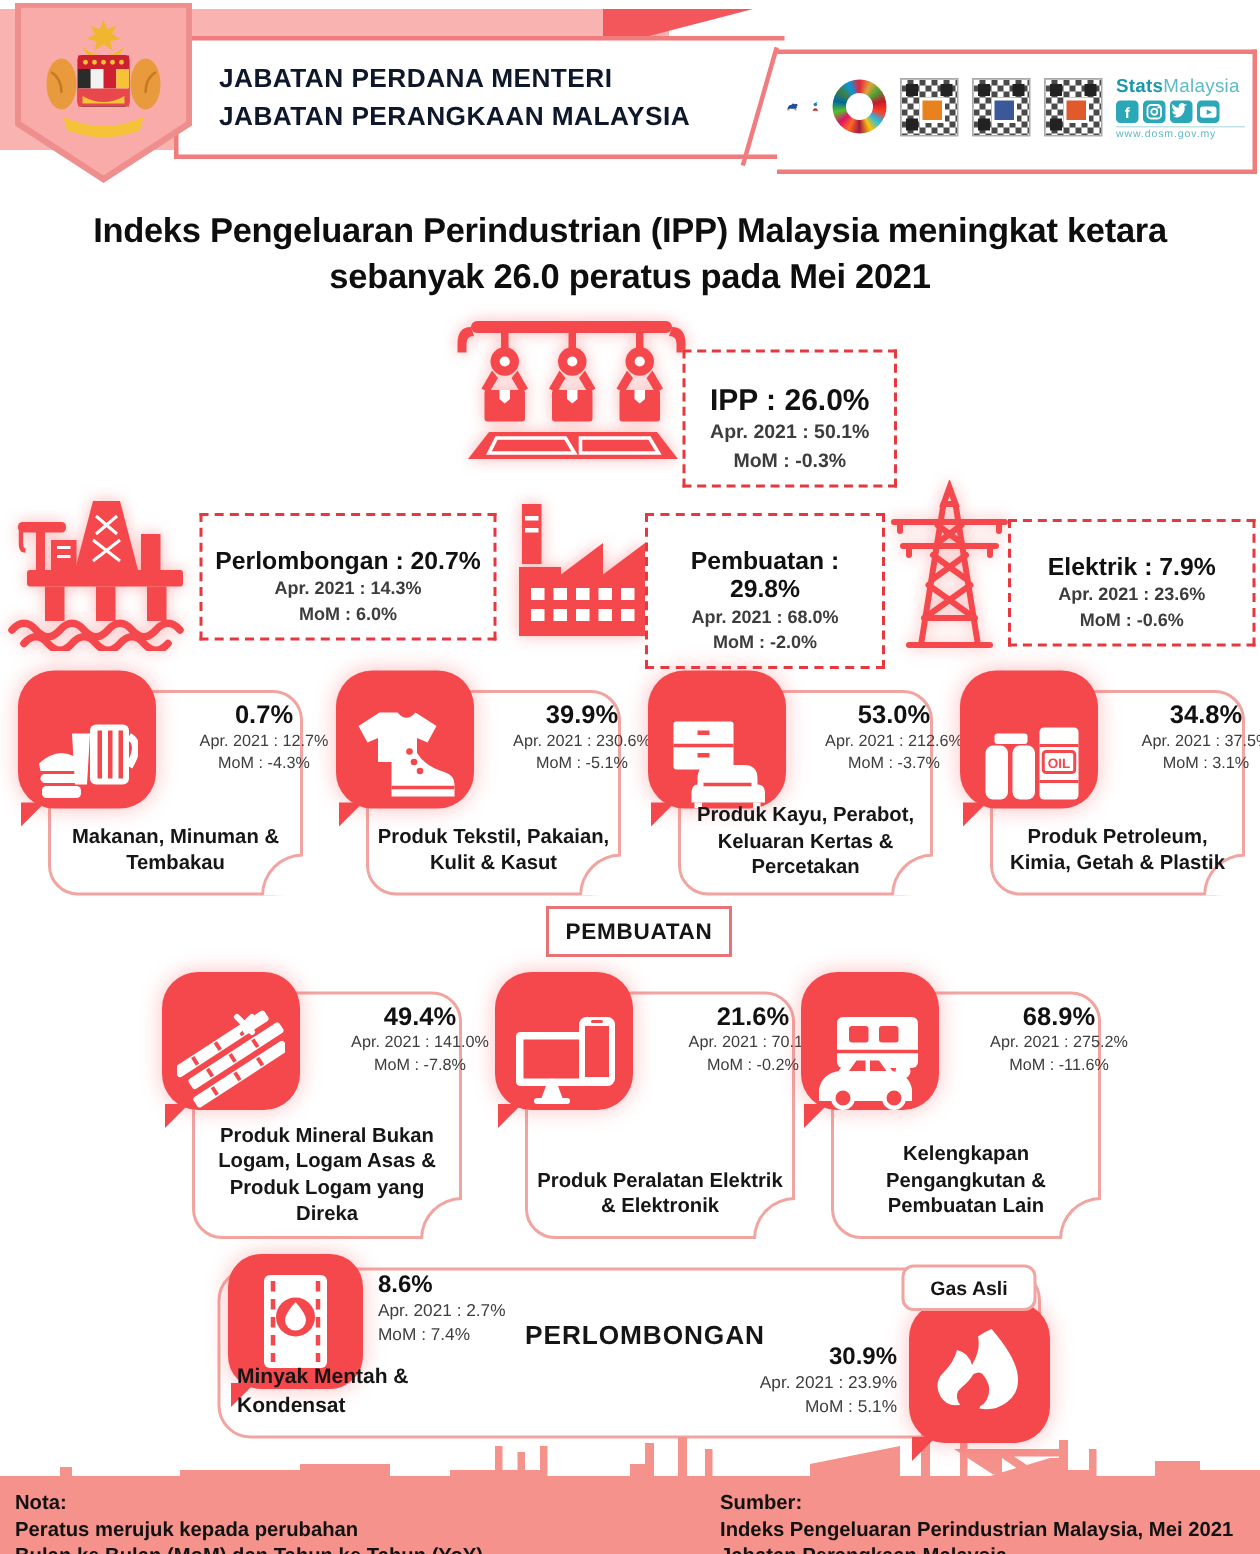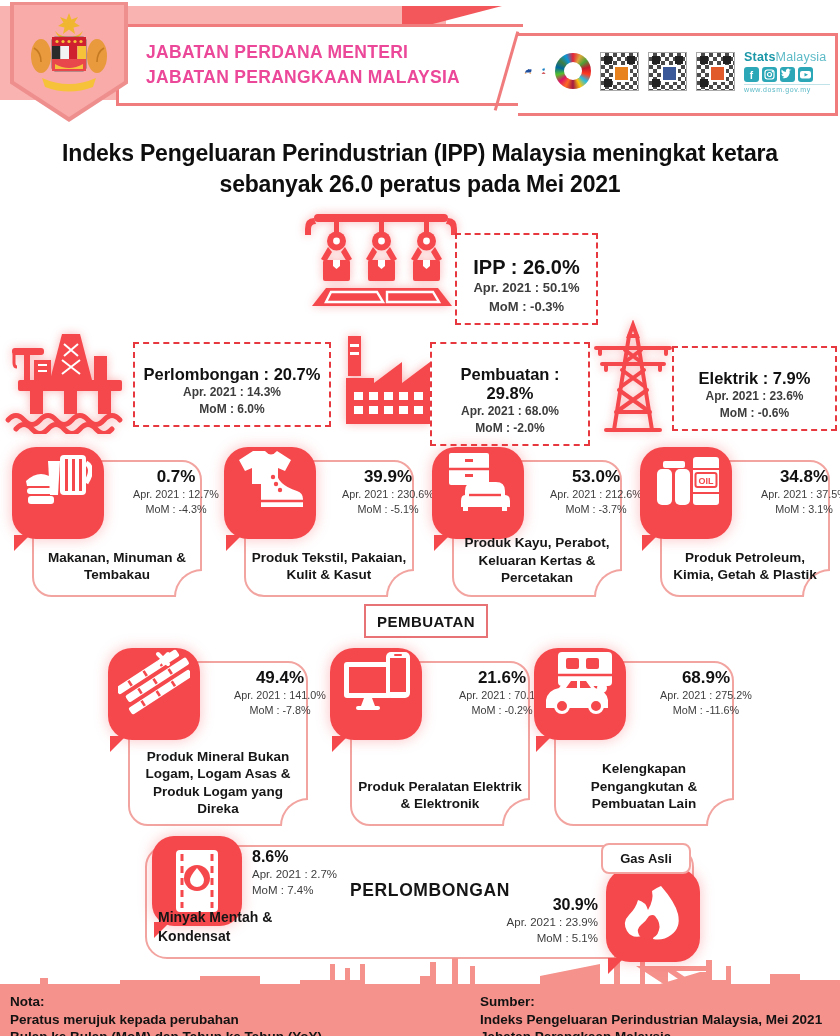--- a/index.html
+++ b/index.html
@@ -8,21 +8,21 @@
   .abs{position:absolute;}
 
   
   .pink-band{left:0;top:6px;width:446px;height:94px;background:#f9b3b1;}
   .band-fold{left:402px;top:6px;width:0;height:0;border-top:26px solid #f3575b;border-right:100px solid transparent;}
   .banner1{left:116px;top:24px;width:404px;height:76px;background:#fff;
            border:3px solid #f07c7e;border-right:none;}
   .banner2{left:518px;top:33px;width:317px;height:77px;background:#fff;
            border:3px solid #f07c7e;border-left:none;}
   .banner-slant{left:505px;top:30px;width:3px;height:82px;background:#f07c7e;transform:rotate(16deg);}
-  .dept-text{left:146px;top:40px;line-height:1.45;font-weight:700;font-size:17.5px;color:#ec4899;letter-spacing:.3px;}
+  .dept-text{left:146px;top:40px;line-height:1.45;font-weight:700;font-size:17.5px;color:#0f172a;letter-spacing:.3px;}
   .shield-outer{left:10px;top:2px;width:118px;height:120px;background:#ee8f8e;
      clip-path:polygon(0 0,100% 0,100% 68%,50% 100%,0 68%);}
   .shield{left:14px;top:5px;width:110px;height:112px;background:#f9abaa;
      clip-path:polygon(0 0,100% 0,100% 68%,50% 100%,0 68%);}
   .coat{left:28px;top:12px;}
   .logo-row{left:524px;top:42px;width:306px;height:58px;display:flex;align-items:center;gap:9px;}
   .qr{width:37px;height:37px;border:1px solid #aaa;position:relative;flex:0 0 auto;
       background-image:repeating-conic-gradient(#4a4a4a 0% 25%,#fff 0% 50%);background-size:8px 8px;}
   .qr::before{content:'';position:absolute;left:3px;top:3px;width:8px;height:8px;background:#222;
       box-shadow:23px 0 0 #222,0 23px 0 #222;}
@@ -58,21 +58,21 @@
   .red-icon{filter:drop-shadow(0 0 5px rgba(245,72,76,.40));}
 
   
   .card{position:absolute;width:190px;height:150px;}
   .card-lg{width:200px;height:178px;}
   .card-body{position:absolute;left:20px;top:13px;right:0;bottom:0;background:#fff;
      border:2px solid #f2a4a0;border-radius:20px;}
   .card-bite{position:absolute;right:-2px;bottom:-2px;width:26px;height:26px;background:#fff;
      border-top-left-radius:100%;border-top:2px solid #f2a4a0;border-left:2px solid #f2a4a0;}
   .card-icon{position:absolute;left:0;top:0;width:92px;height:92px;background:#f5484c;border-radius:24px;
-     box-shadow:0 0 14px rgba(245,72,76,.35);display:flex;align-items:flex-start;justify-content:center;}
+     box-shadow:0 0 14px rgba(245,72,76,.35);display:flex;align-items:flex-end;justify-content:center;}
   .card-icon::after{content:'';position:absolute;left:2px;bottom:-12px;width:0;height:0;
      border-top:16px solid #f5484c;border-right:16px solid transparent;}
   .card-pct{position:absolute;left:92px;top:20px;width:96px;text-align:center;padding-left:24px;}
   .card-lg .card-pct{left:98px;width:100px;}
   .pct{font-weight:700;font-size:17px;color:#111;}
   .pct-sub{font-weight:400;font-size:10.8px;color:#3d3d3d;line-height:1.4;white-space:nowrap;}
   .card-name{position:absolute;left:24px;right:4px;bottom:13px;text-align:center;
      font-weight:700;font-size:13.5px;line-height:1.3;color:#161616;}
   .card-c .card-name{bottom:10px;}
   .card-e .card-name{bottom:8px;}

